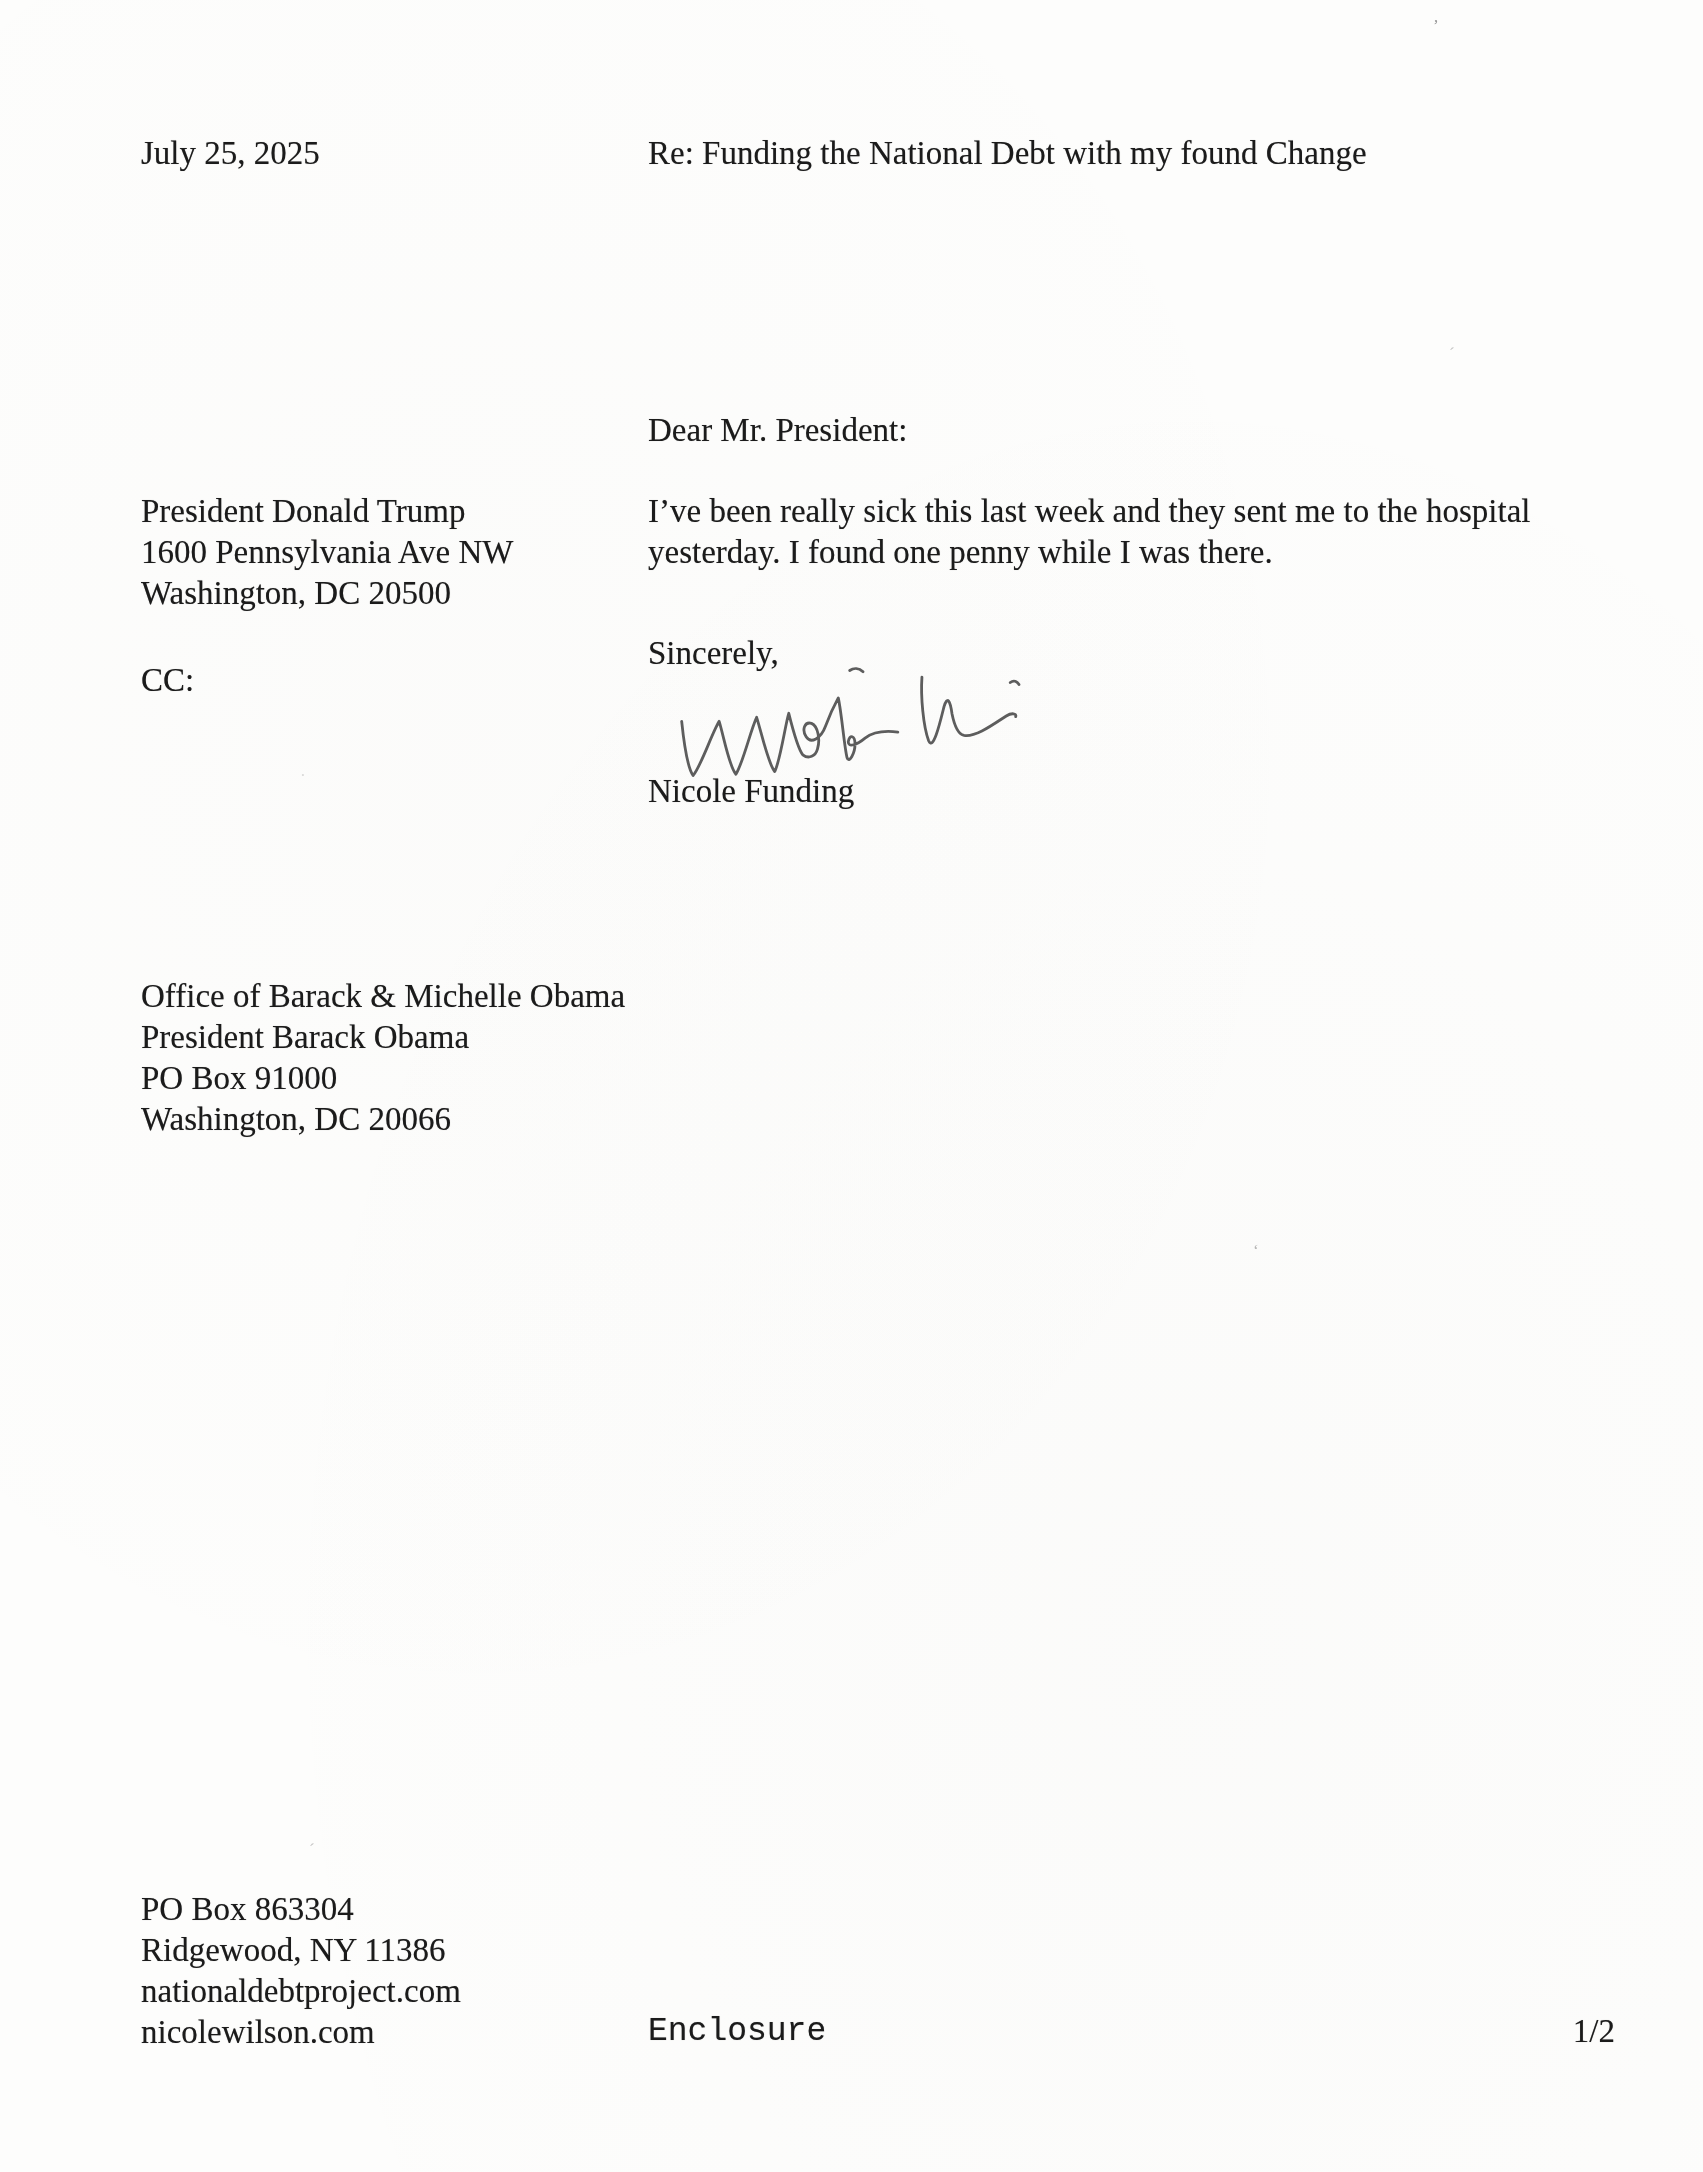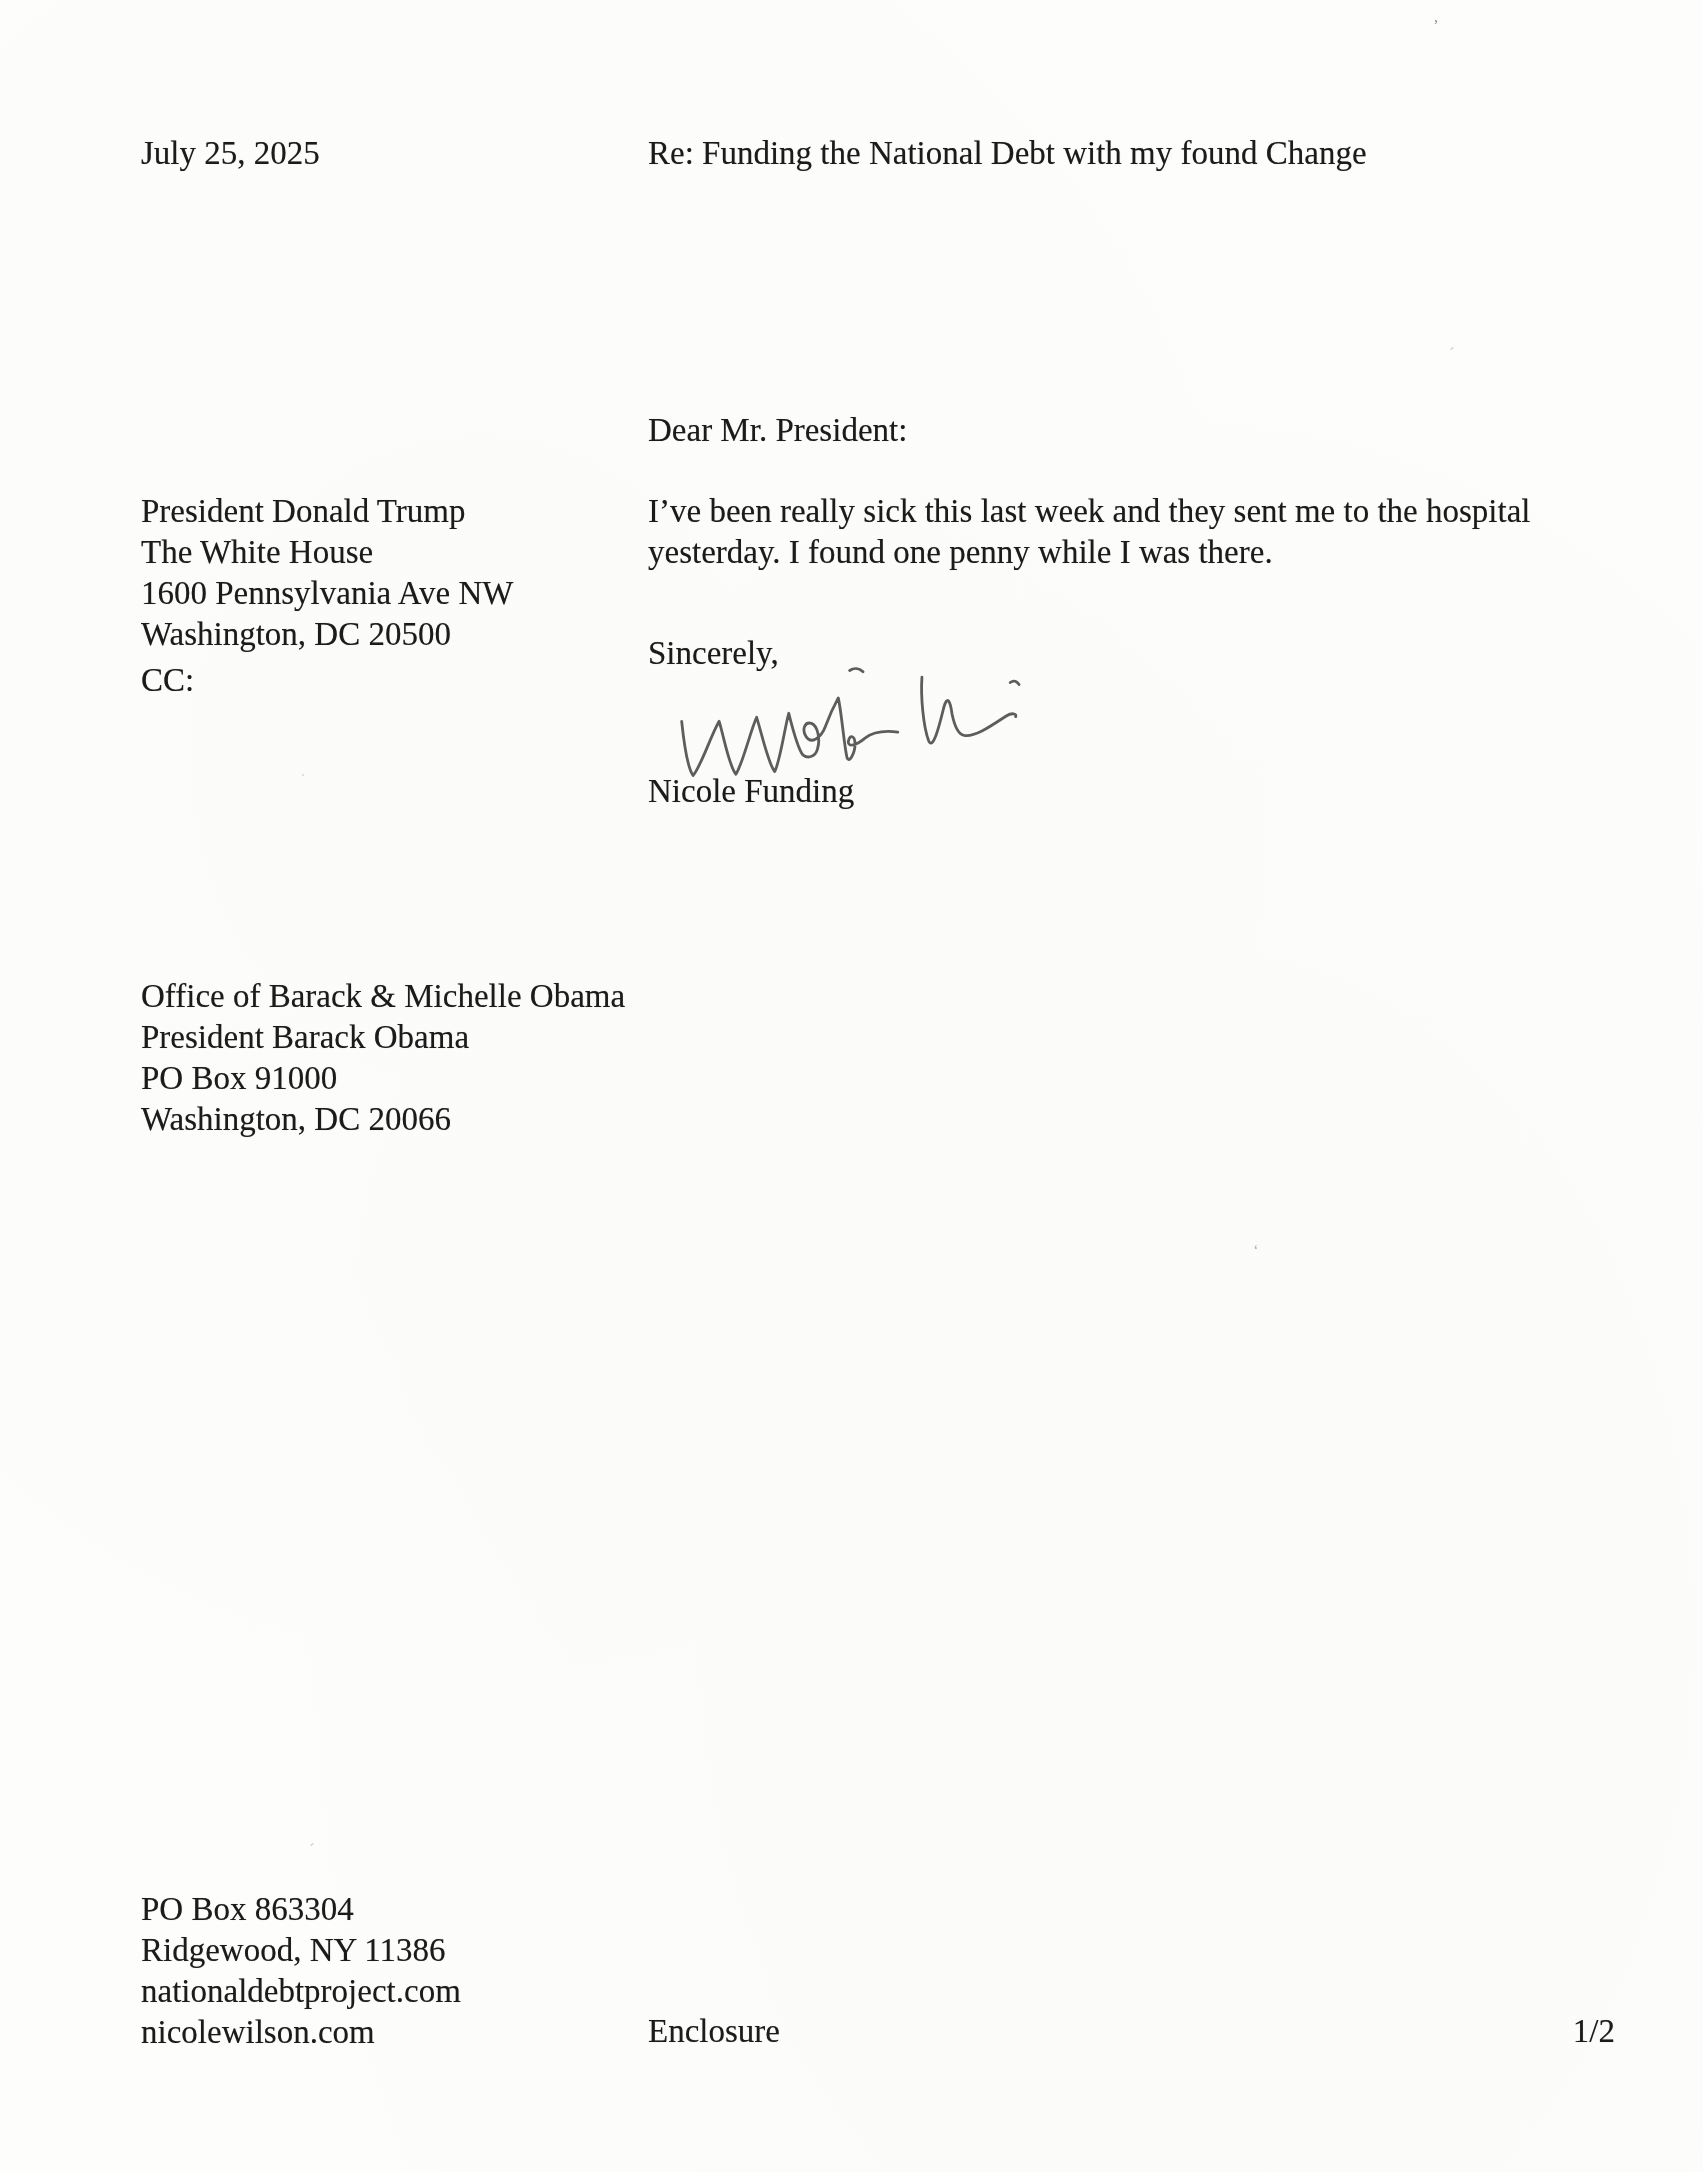--- a/index.html
+++ b/index.html
@@ -33,21 +33,20 @@
 
 <div class="page">
 
   <div class="abs" style="left:141px; top:133px;">July 25, 2025</div>
   <div class="abs" style="left:648px; top:133px;">Re: Funding the National Debt with my found Change</div>
 
   <div class="abs" style="left:648px; top:410px;">Dear Mr. President:</div>
 
   <div class="abs block" style="left:141px; top:491px;">
     <div>President Donald Trump</div>
-    <div>The White House</div>
     <div>1600 Pennsylvania Ave NW</div>
     <div>Washington, DC 20500</div>
   </div>
 
   <div class="abs body-par" style="left:648px; top:491px;">I’ve been really sick this last week and they sent me to the hospital yesterday. I found one penny while I was there.</div>
 
   <div class="abs" style="left:648px; top:613px;margin-top:20px;">Sincerely,</div>
 
   <svg class="sig-svg" width="348" height="124" viewBox="0 0 520 185">
     <g fill="none" stroke="#5d5d5d" stroke-width="4.2" stroke-linecap="round" stroke-linejoin="round">
@@ -93,21 +92,21 @@
     <div>Washington, DC 20066</div>
   </div>
 
   <div class="abs block" style="left:141px; top:1889px;">
     <div>PO Box 863304</div>
     <div>Ridgewood, NY 11386</div>
     <div>nationaldebtproject.com</div>
     <div>nicolewilson.com</div>
   </div>
 
-  <div class="abs" style="left:648px; top:2011px;">Enclosure</div>
+  <div class="abs" style="left:648px; top:2011px;font-family:Liberation Mono, monospace;">Enclosure</div>
 
   <div class="pageno">1/2</div>
 
   <div class="speck" style="left:1433px; top:5.4px;">’</div>
   <div class="speck" style="left:1449px; top:333px; opacity:.6;">´</div>
   <div class="speck" style="left:1253px; top:1230px; opacity:.7;">‘</div>
   <div class="speck" style="left:309px; top:1829px; opacity:.6;">´</div>
   <div class="speck" style="left:300px; top:755px; opacity:.35;">·</div>
 
 </div>

